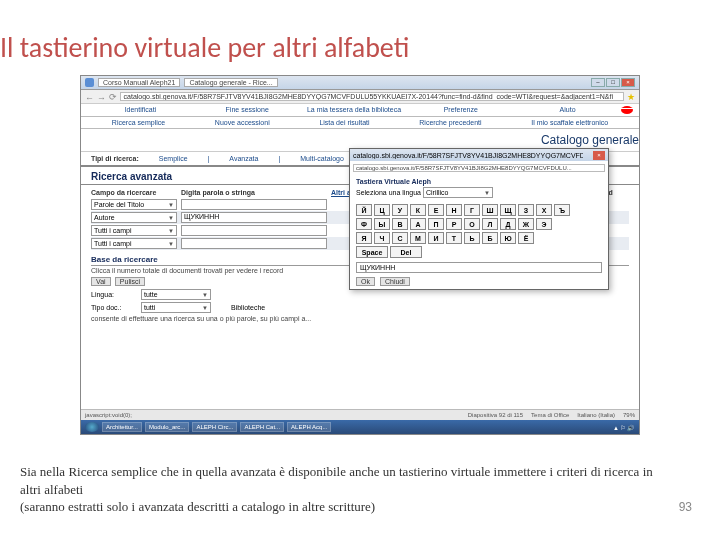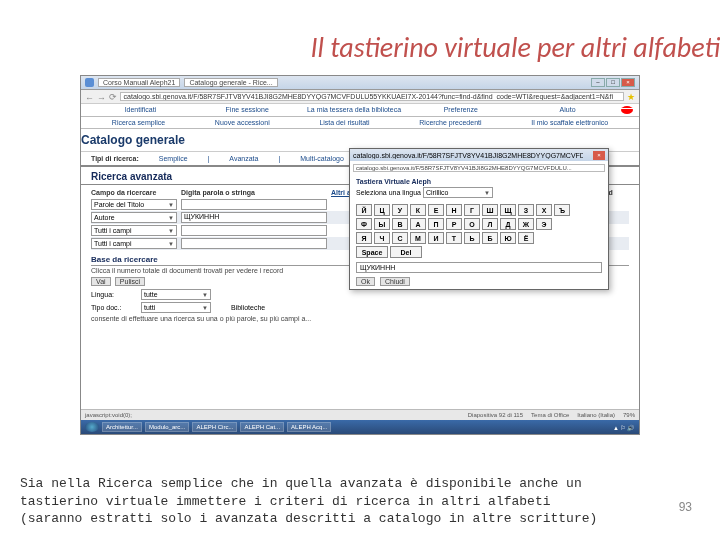--- a/index.html
+++ b/index.html
@@ -1,34 +1,34 @@
 <!DOCTYPE html>
 <html><head>
 <meta charset="utf-8">
 <style>
   * { margin: 0; padding: 0; box-sizing: border-box; }
   body { width: 720px; height: 540px; background: #fff; font-family: Arial, sans-serif; position: relative; overflow: hidden; }
-  .slide-title { color: #c0504d; font-size: 28px; font-weight: 400; text-align: right; padding: 30px 0 10px 0; font-family: Calibri, Arial, sans-serif; font-style: italic; }
+  .slide-title { color: #c0504d; font-size: 28px; font-weight: 400; text-align: left; padding: 30px 12px 10px 0; font-family: Calibri, Arial, sans-serif; }
   .screenshot { margin: 0 80px; border: 1px solid #888; background: #fff; font-size: 8px; height: 360px; position: relative; overflow: hidden; }
   .win-titlebar { height: 14px; background: linear-gradient(#dde5f0,#c5d5e8); border-bottom: 1px solid #999; display: flex; align-items: center; padding: 0 4px; gap: 4px; }
   .win-titlebar .ico { width: 9px; height: 9px; background: #5a8ed4; border-radius: 2px; }
   .win-titlebar .tab { background: #fff; border: 1px solid #aaa; padding: 0 4px; font-size: 7px; color: #444; }
   .win-titlebar .sp { flex: 1; }
   .win-titlebar .btns { display: flex; gap: 1px; }
   .win-titlebar .btn { width: 14px; height: 9px; background: #d0dbea; border: 1px solid #8aa; font-size: 6px; text-align: center; line-height: 7px; }
   .win-titlebar .btn.close { background: #d75a4a; color: #fff; }
   .addr-bar { height: 14px; background: #f0f0f0; border-bottom: 1px solid #ccc; display: flex; align-items: center; padding: 0 4px; gap: 3px; }
   .addr-bar .nav { color: #888; font-size: 9px; }
   .addr-bar .url { flex: 1; background: #fff; border: 1px solid #bbb; padding: 0 3px; font-size: 7px; color: #333; overflow: hidden; white-space: nowrap; }
   .addr-bar .star { color: #e5c100; font-size: 9px; }
   .topnav { display: flex; justify-content: space-around; border-bottom: 1px solid #bbb; padding: 2px 6px; font-size: 7px; color: #1a4a8a; }
   .topnav span { flex: 1; text-align: center; }
   .topnav .flag { width: 12px; height: 8px; background: linear-gradient(red 20%, white 20%, white 40%, red 40%); border-radius: 50%; flex: 0 0 12px; }
   .subnav { display: flex; justify-content: space-around; border-bottom: 1px solid #bbb; padding: 2px 6px; font-size: 7px; color: #1a4a8a; }
-  .cat-title { text-align: left; font-weight: bold; font-size: 12px; color: #1a3a6a; padding: 4px 0; border-bottom: 1px solid #ccc; }
+  .cat-title { text-align: right; font-weight: normal; font-size: 12px; color: #1a3a6a; padding: 4px 0; border-bottom: 1px solid #ccc; }
   .searchtypes { display: flex; gap: 20px; padding: 3px 10px; border-bottom: 2px solid #888; font-size: 7px; color: #1a4a8a; }
   .searchtypes .lbl { font-weight: bold; color: #333; }
   .ricerca-h { font-size: 10px; font-weight: bold; color: #152a5a; padding: 4px 10px 2px; border-bottom: 1px solid #888; }
   .form-area { padding: 2px 10px; position: relative; }
   .form-hdr { display: flex; font-size: 7px; font-weight: bold; color: #333; padding: 2px 0; }
   .form-hdr .c1 { width: 90px; } .form-hdr .c2 { width: 150px; } .form-hdr .c3 { flex: 1; } .form-hdr .c4 { width: 85px; } .form-hdr .c5 { width: 55px; }
   .form-row { display: flex; align-items: center; padding: 1px 0; font-size: 7px; }
   .sel { background: #fff; border: 1px solid #999; padding: 0 2px; height: 11px; display: flex; align-items: center; justify-content: space-between; }
   .sel .dd { color: #555; font-size: 6px; }
   .inp { background: #fff; border: 1px solid #999; height: 11px; padding: 0 2px; }
@@ -50,21 +50,21 @@
   .popup .key { border: 1px solid #888; background: #f4f4f4; width: 16px; height: 12px; text-align: center; line-height: 12px; font-size: 7px; font-weight: bold; }
   .popup .key.wide { width: 32px; }
   .popup .out { border: 1px solid #999; padding: 1px 3px; margin-top: 3px; }
   .popup .pbtns { display: flex; gap: 3px; margin-top: 4px; }
   .taskbar { position: absolute; bottom: 0; left: 0; right: 0; height: 14px; background: linear-gradient(#3a6aa8,#2a4a78); display: flex; align-items: center; padding: 0 4px; gap: 3px; }
   .taskbar .start { width: 14px; height: 10px; background: radial-gradient(circle,#5ac,#247); border-radius: 50%; }
   .taskbar .titem { background: rgba(255,255,255,0.15); border: 1px solid rgba(255,255,255,0.2); padding: 0 3px; font-size: 6px; color: #fff; height: 10px; line-height: 9px; }
   .taskbar .sp { flex: 1; }
   .taskbar .tray { font-size: 6px; color: #fff; }
   .status { position: absolute; bottom: 14px; left: 0; right: 0; height: 11px; background: #e8e8e8; border-top: 1px solid #bbb; display: flex; align-items: center; padding: 0 4px; font-size: 6px; color: #555; gap: 8px; }
-  .caption { position: absolute; bottom: 12px; left: 20px; right: 60px; font-size: 13px; color: #333; line-height: 1.35; font-family: Liberation Mono, monospace; }
+  .caption { position: absolute; bottom: 24px; left: 20px; right: 60px; font-size: 13px; color: #333; line-height: 1.35; font-family: Liberation Serif, serif; }
   .pagenum { position: absolute; bottom: 26px; right: 28px; font-size: 12px; color: #888; }
 </style>
 </head>
 <body>
 
 <div class="slide-title">Il tastierino virtuale per altri alfabeti</div>
 
 <div class="screenshot">
 
   <div class="win-titlebar">

